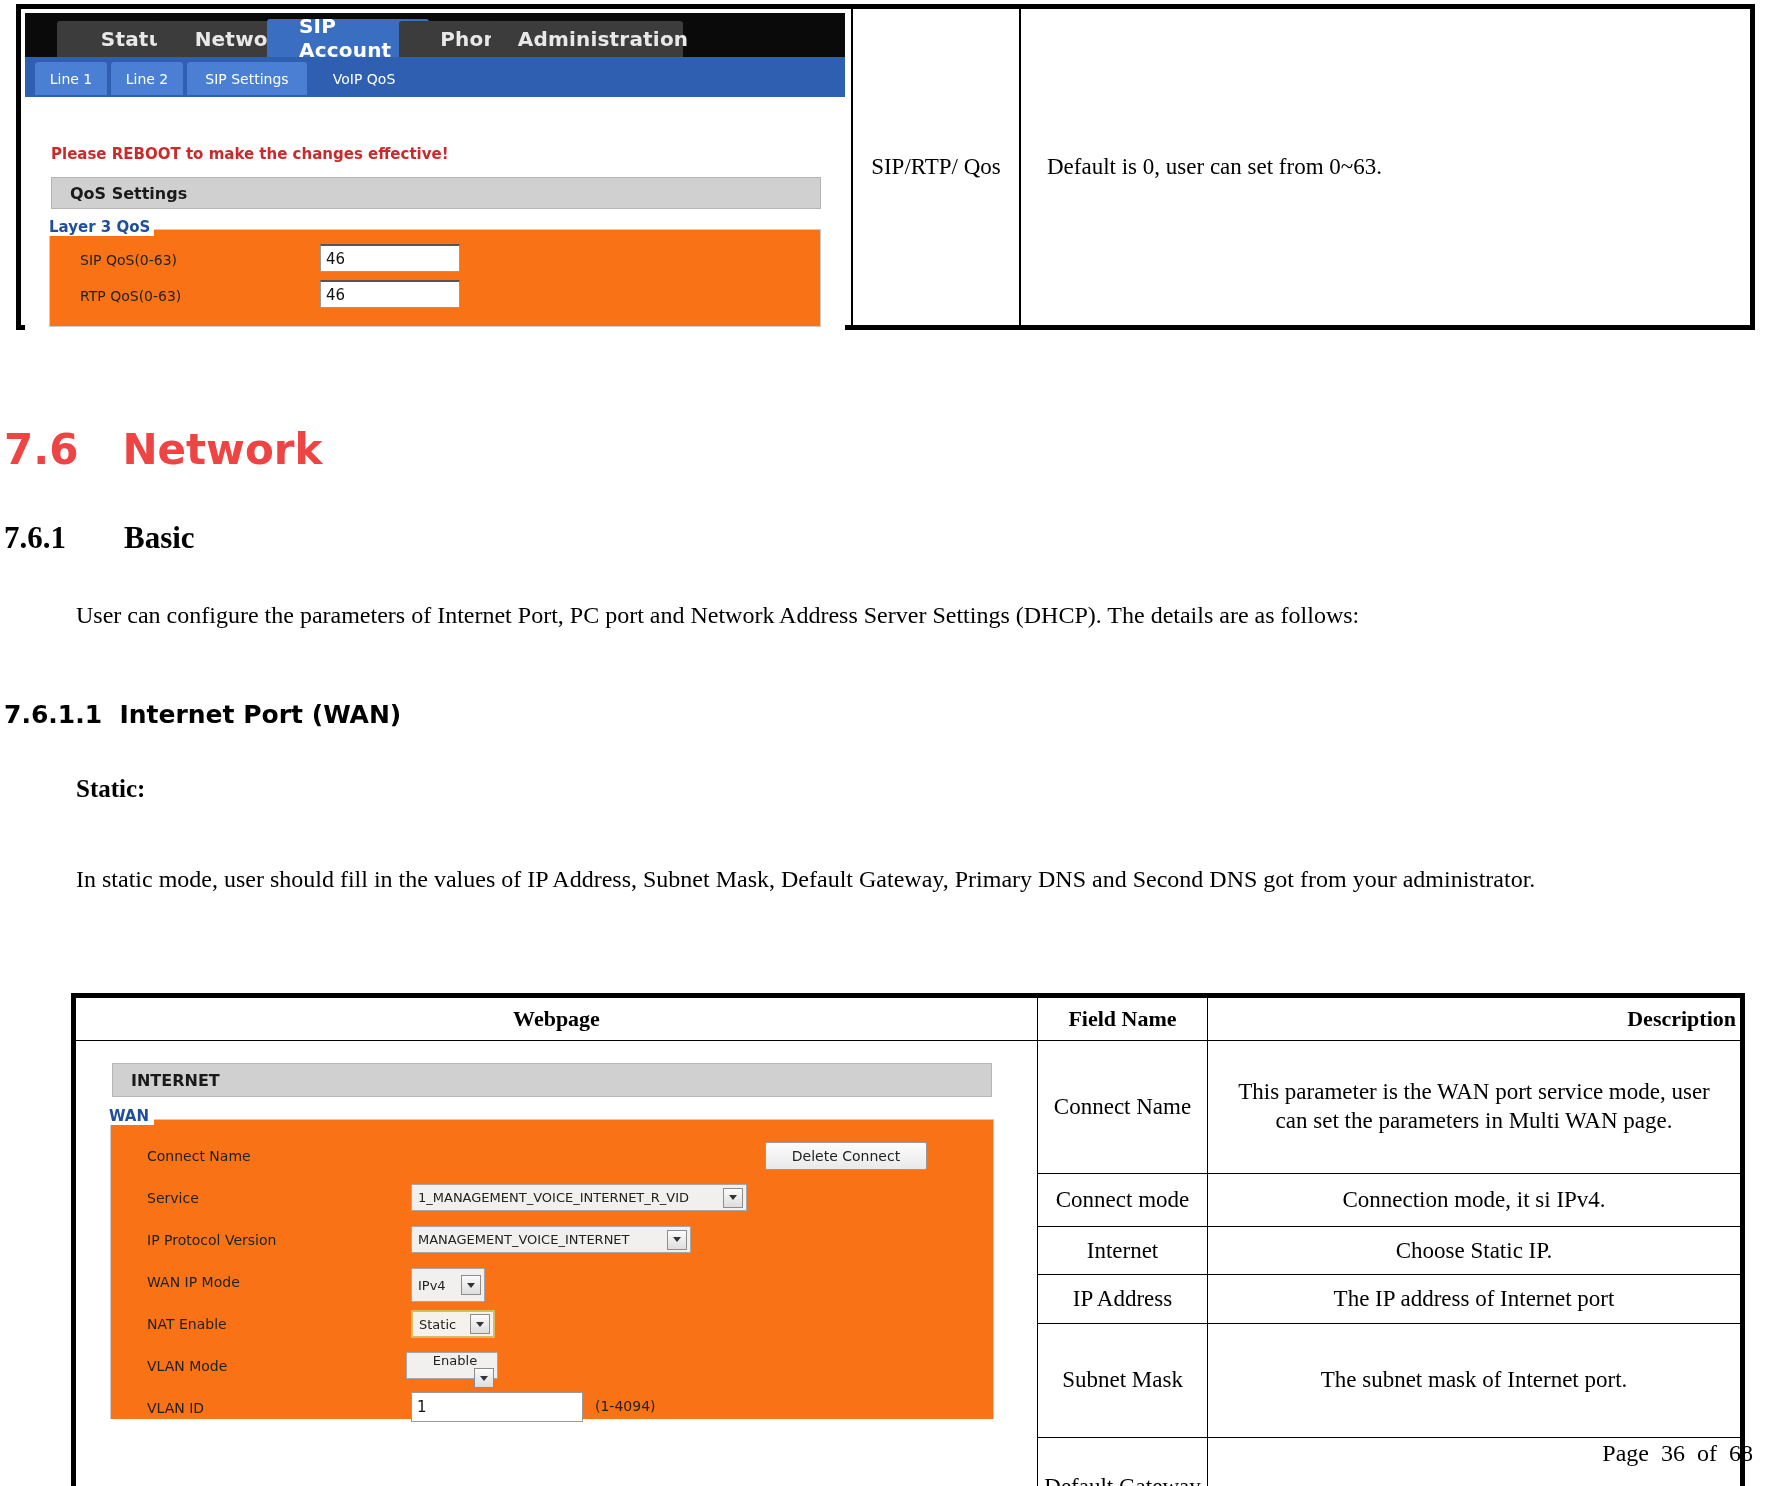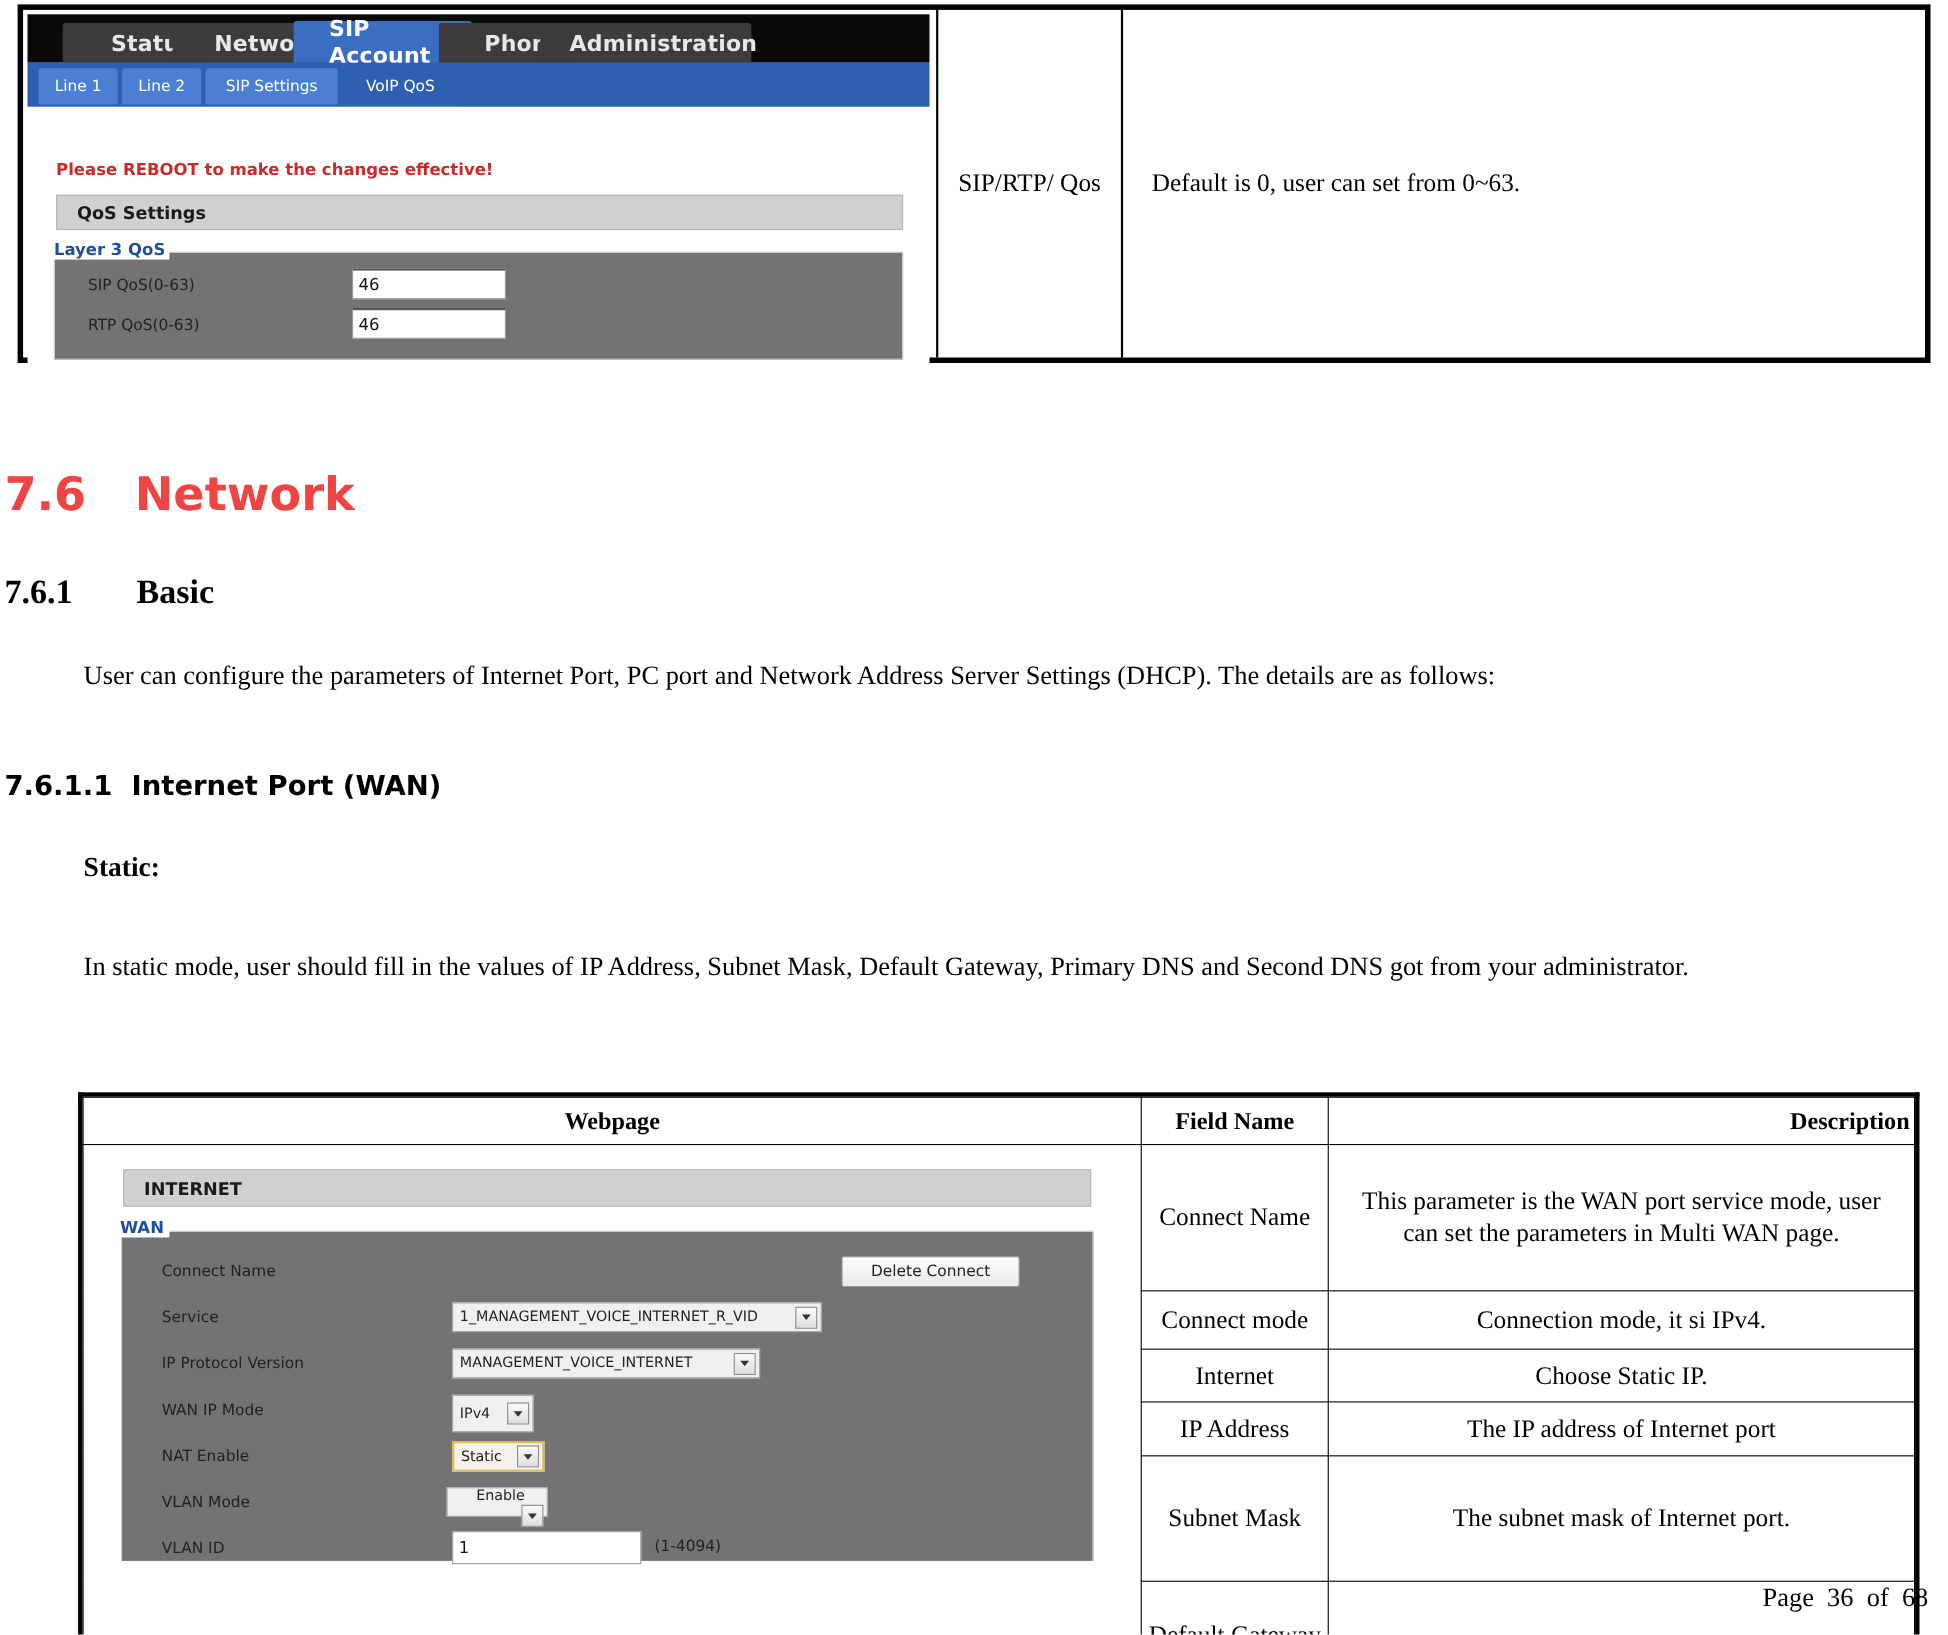--- a/index.html
+++ b/index.html
@@ -60,21 +60,21 @@
   }
   .section-bar{
     background:#d0d0d0;border:1px solid #b5b5b5;
     font-family:"DejaVu Sans", sans-serif;font-weight:bold;font-size:16px;
     color:#1a1a1a;display:flex;align-items:center;padding-left:18px;
     box-sizing:border-box;
   }
   .group-label{
     color:#1f4e9c;font-family:"DejaVu Sans", sans-serif;font-weight:bold;font-size:15px;
   }
-  .fieldset{border:1px solid #cccccc;box-sizing:border-box;background:#737373;}
+  .fieldset{border:1px solid #cccccc;box-sizing:border-box;background:#f97316;}
   .frm-label{
     font-family:"DejaVu Sans", sans-serif;font-size:14px;color:#222;
   }
   .txtbox{
     border:1px solid #9a9a9a;border-top:2px solid #555;background:#fff;
     font-family:"DejaVu Sans", sans-serif;font-size:15px;color:#111;
     box-sizing:border-box;display:flex;align-items:center;padding-left:5px;
   }
   .selbox{
     border:1px solid #a5a5a5;background:#f2f0ee;

